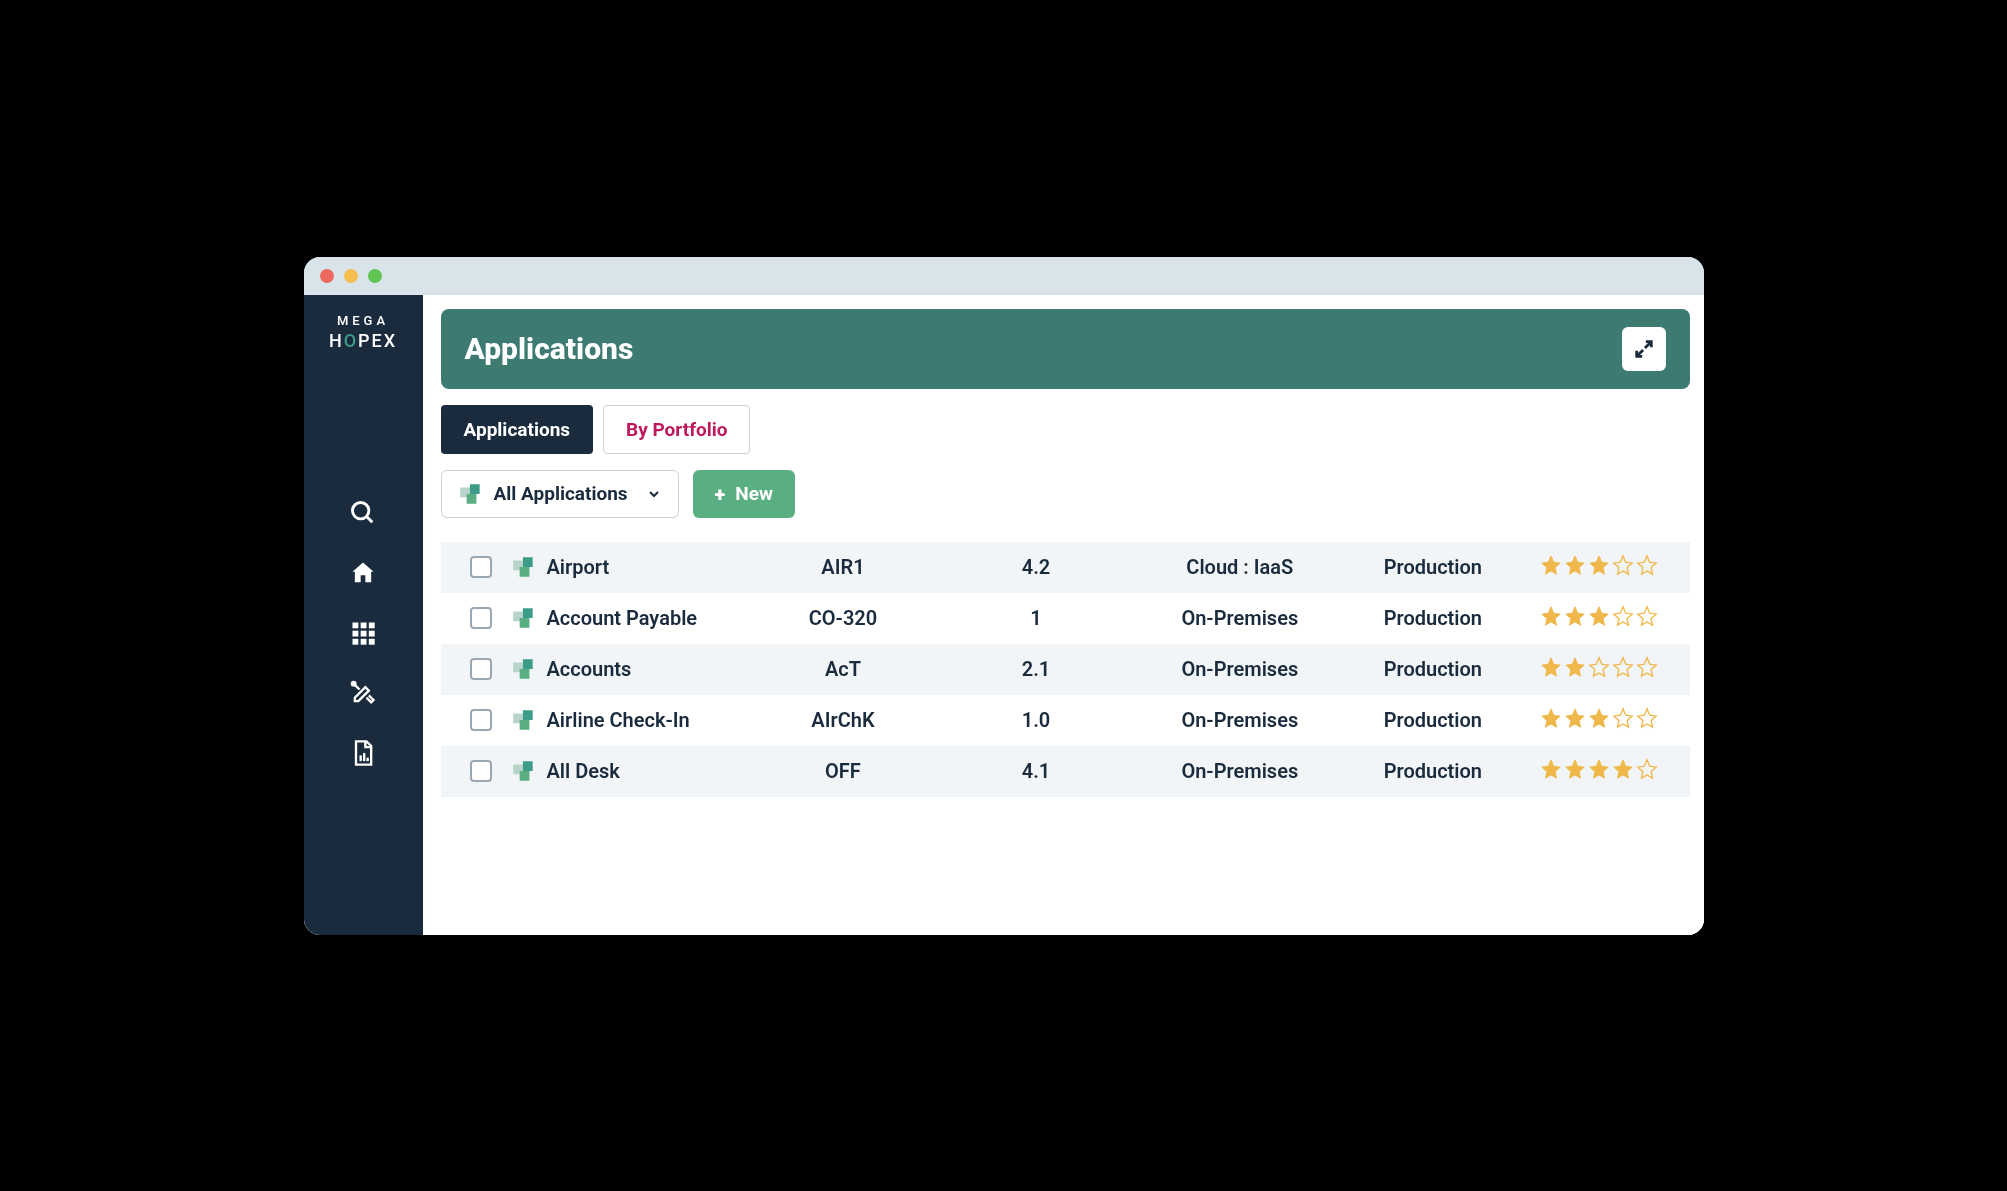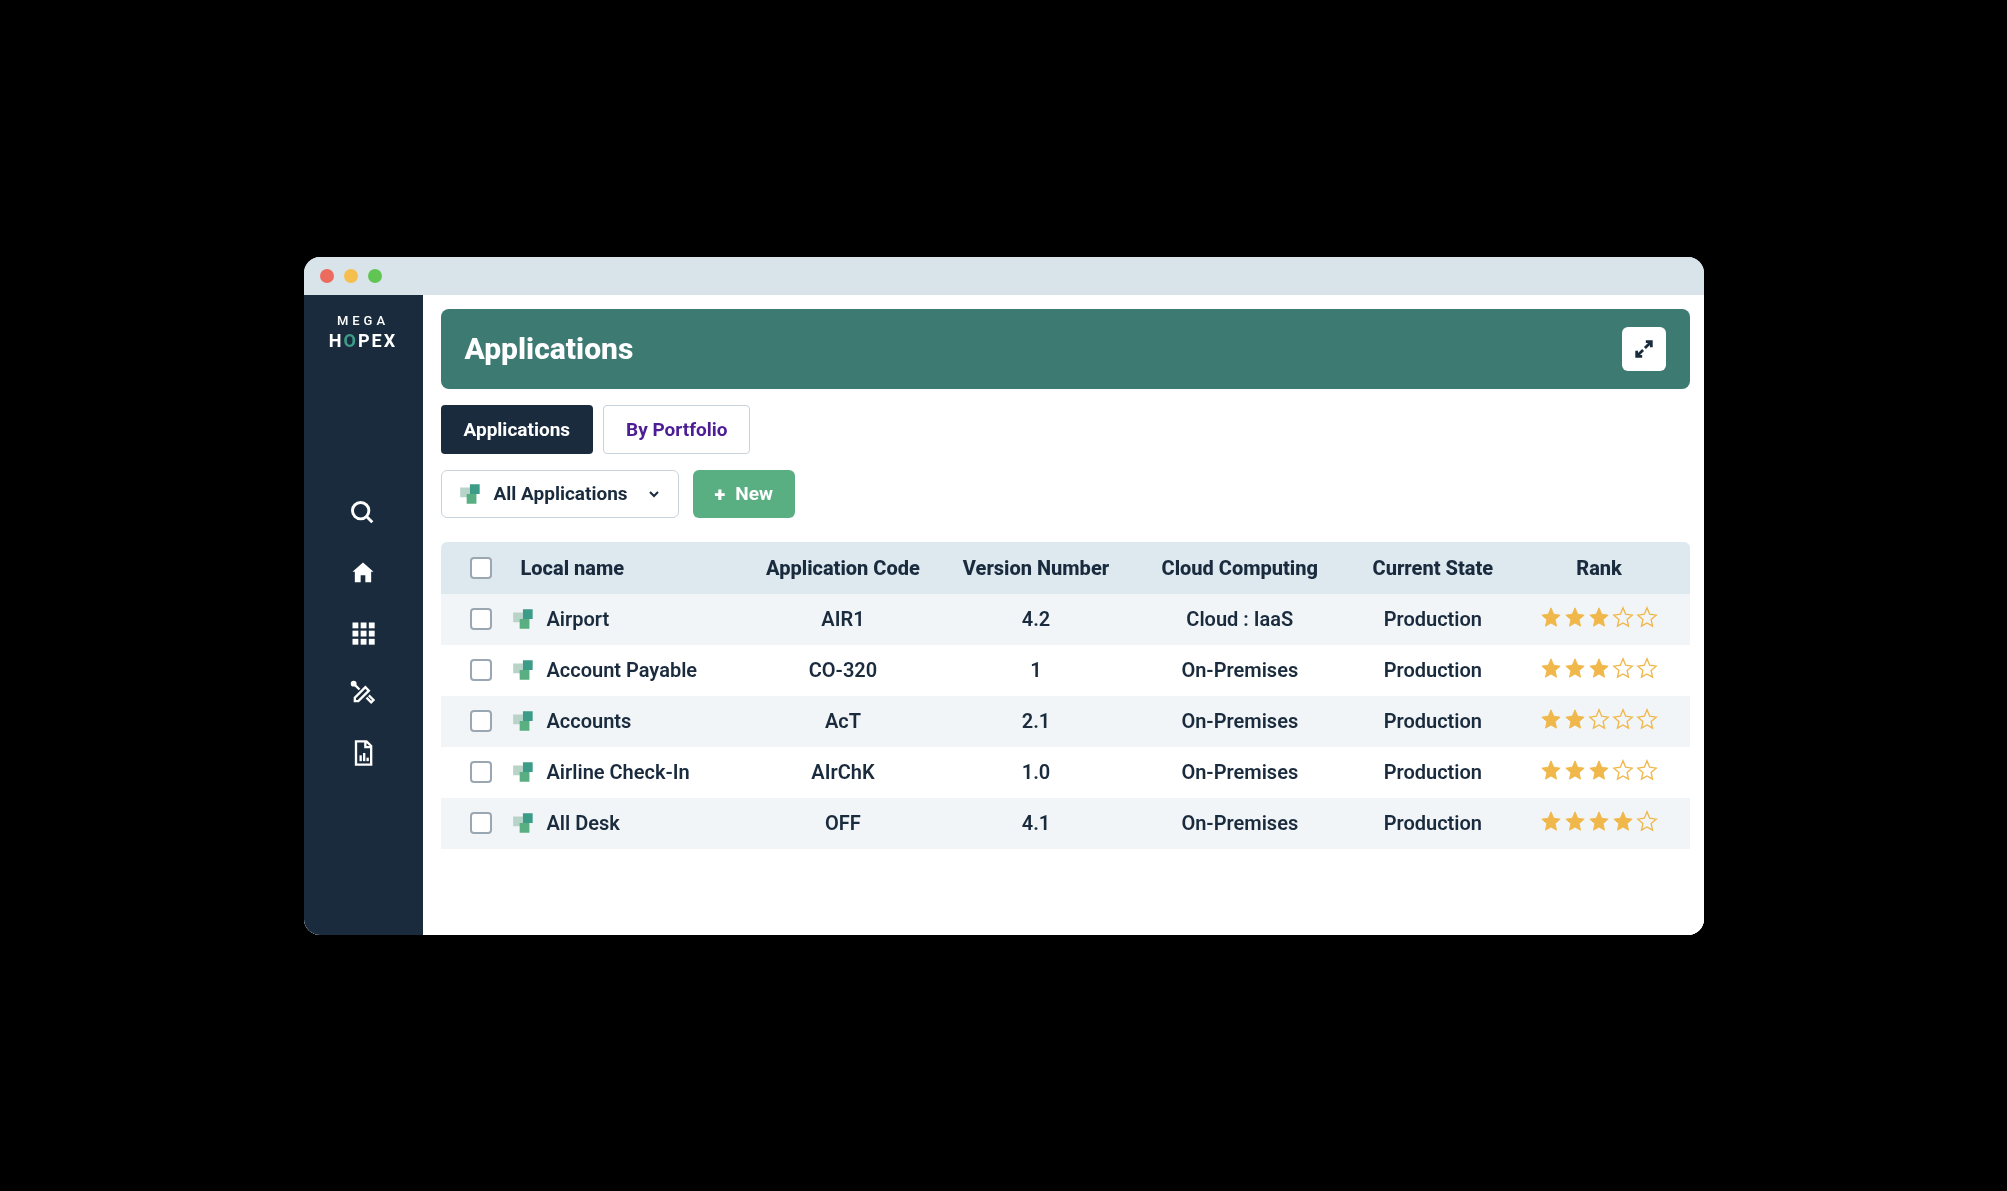--- a/index.html
+++ b/index.html
@@ -47,21 +47,21 @@
     }
     .logo {
       color: #fff;
       font-size: 13px;
       letter-spacing: 4px;
       text-align: center;
       line-height: 1.3;
       padding: 8px 0 18px 0;
       font-weight: 500;
     }
-    .logo .line2 { font-size: 18px; letter-spacing: 2px; font-weight: bold; }
+    .logo .line2 { font-size: 18px; letter-spacing: 2px; }
     .logo .o { color: #3d9c88; }
     .sidebar-spacer { height: 70px; }
     .sidebar-icon {
       width: 32px; height: 32px;
       display: flex; align-items: center; justify-content: center;
       color: #fff;
       cursor: pointer;
     }
     .sidebar-icon svg { width: 28px; height: 28px; }
     .main {
@@ -92,21 +92,21 @@
     .tabs { display: flex; gap: 10px; }
     .tab {
       padding: 12px 22px;
       border-radius: 4px;
       font-size: 19px;
       font-weight: 700;
       cursor: pointer;
       border: 1px solid transparent;
     }
     .tab.active { background: #1a2b3e; color: #fff; }
-    .tab.inactive { background: #fff; color: #4c1d95; border: 1px solid #c8d2da; }
+    .tab.inactive { background: #fff; color: #be185d; border: 1px solid #c8d2da; }
     .filter-row { display: flex; gap: 14px; align-items: center; }
     .dropdown {
       display: flex; align-items: center; gap: 10px;
       border: 1px solid #c8d2da;
       border-radius: 6px;
       padding: 10px 16px;
       cursor: pointer;
       font-size: 19px;
       font-weight: 700;
       color: #1a2b3e;
@@ -251,31 +251,20 @@
               <path d="M6 9l6 6 6-6"></path>
             </svg>
         </div>
         <div class="new-btn">
           <span class="plus">+</span>
           <span>New</span>
         </div>
       </div>
 
       <div class="table">
-        <div class="thead">
-          <div>
-              <div class="checkbox"></div>
-            </div>
-          <div>Local name</div>
-          <div>Application Code</div>
-          <div>Version Number</div>
-          <div>Cloud Computing</div>
-          <div>Current State</div>
-          <div>Rank</div>
-        </div>
         <div id="tbody">
             <div class="trow">
               <div>
                 <div class="checkbox"></div>
               </div>
               <div class="name-cell">
                 <svg class="puzzle-icon" viewBox="0 0 24 24">
                   <rect x="2" y="6" width="9" height="9" fill="#b8d4c8"></rect>
                   <rect x="11" y="3" width="9" height="9" fill="#3d9c88"></rect>
                   <rect x="8" y="12" width="9" height="9" fill="#5aaf82"></rect>

